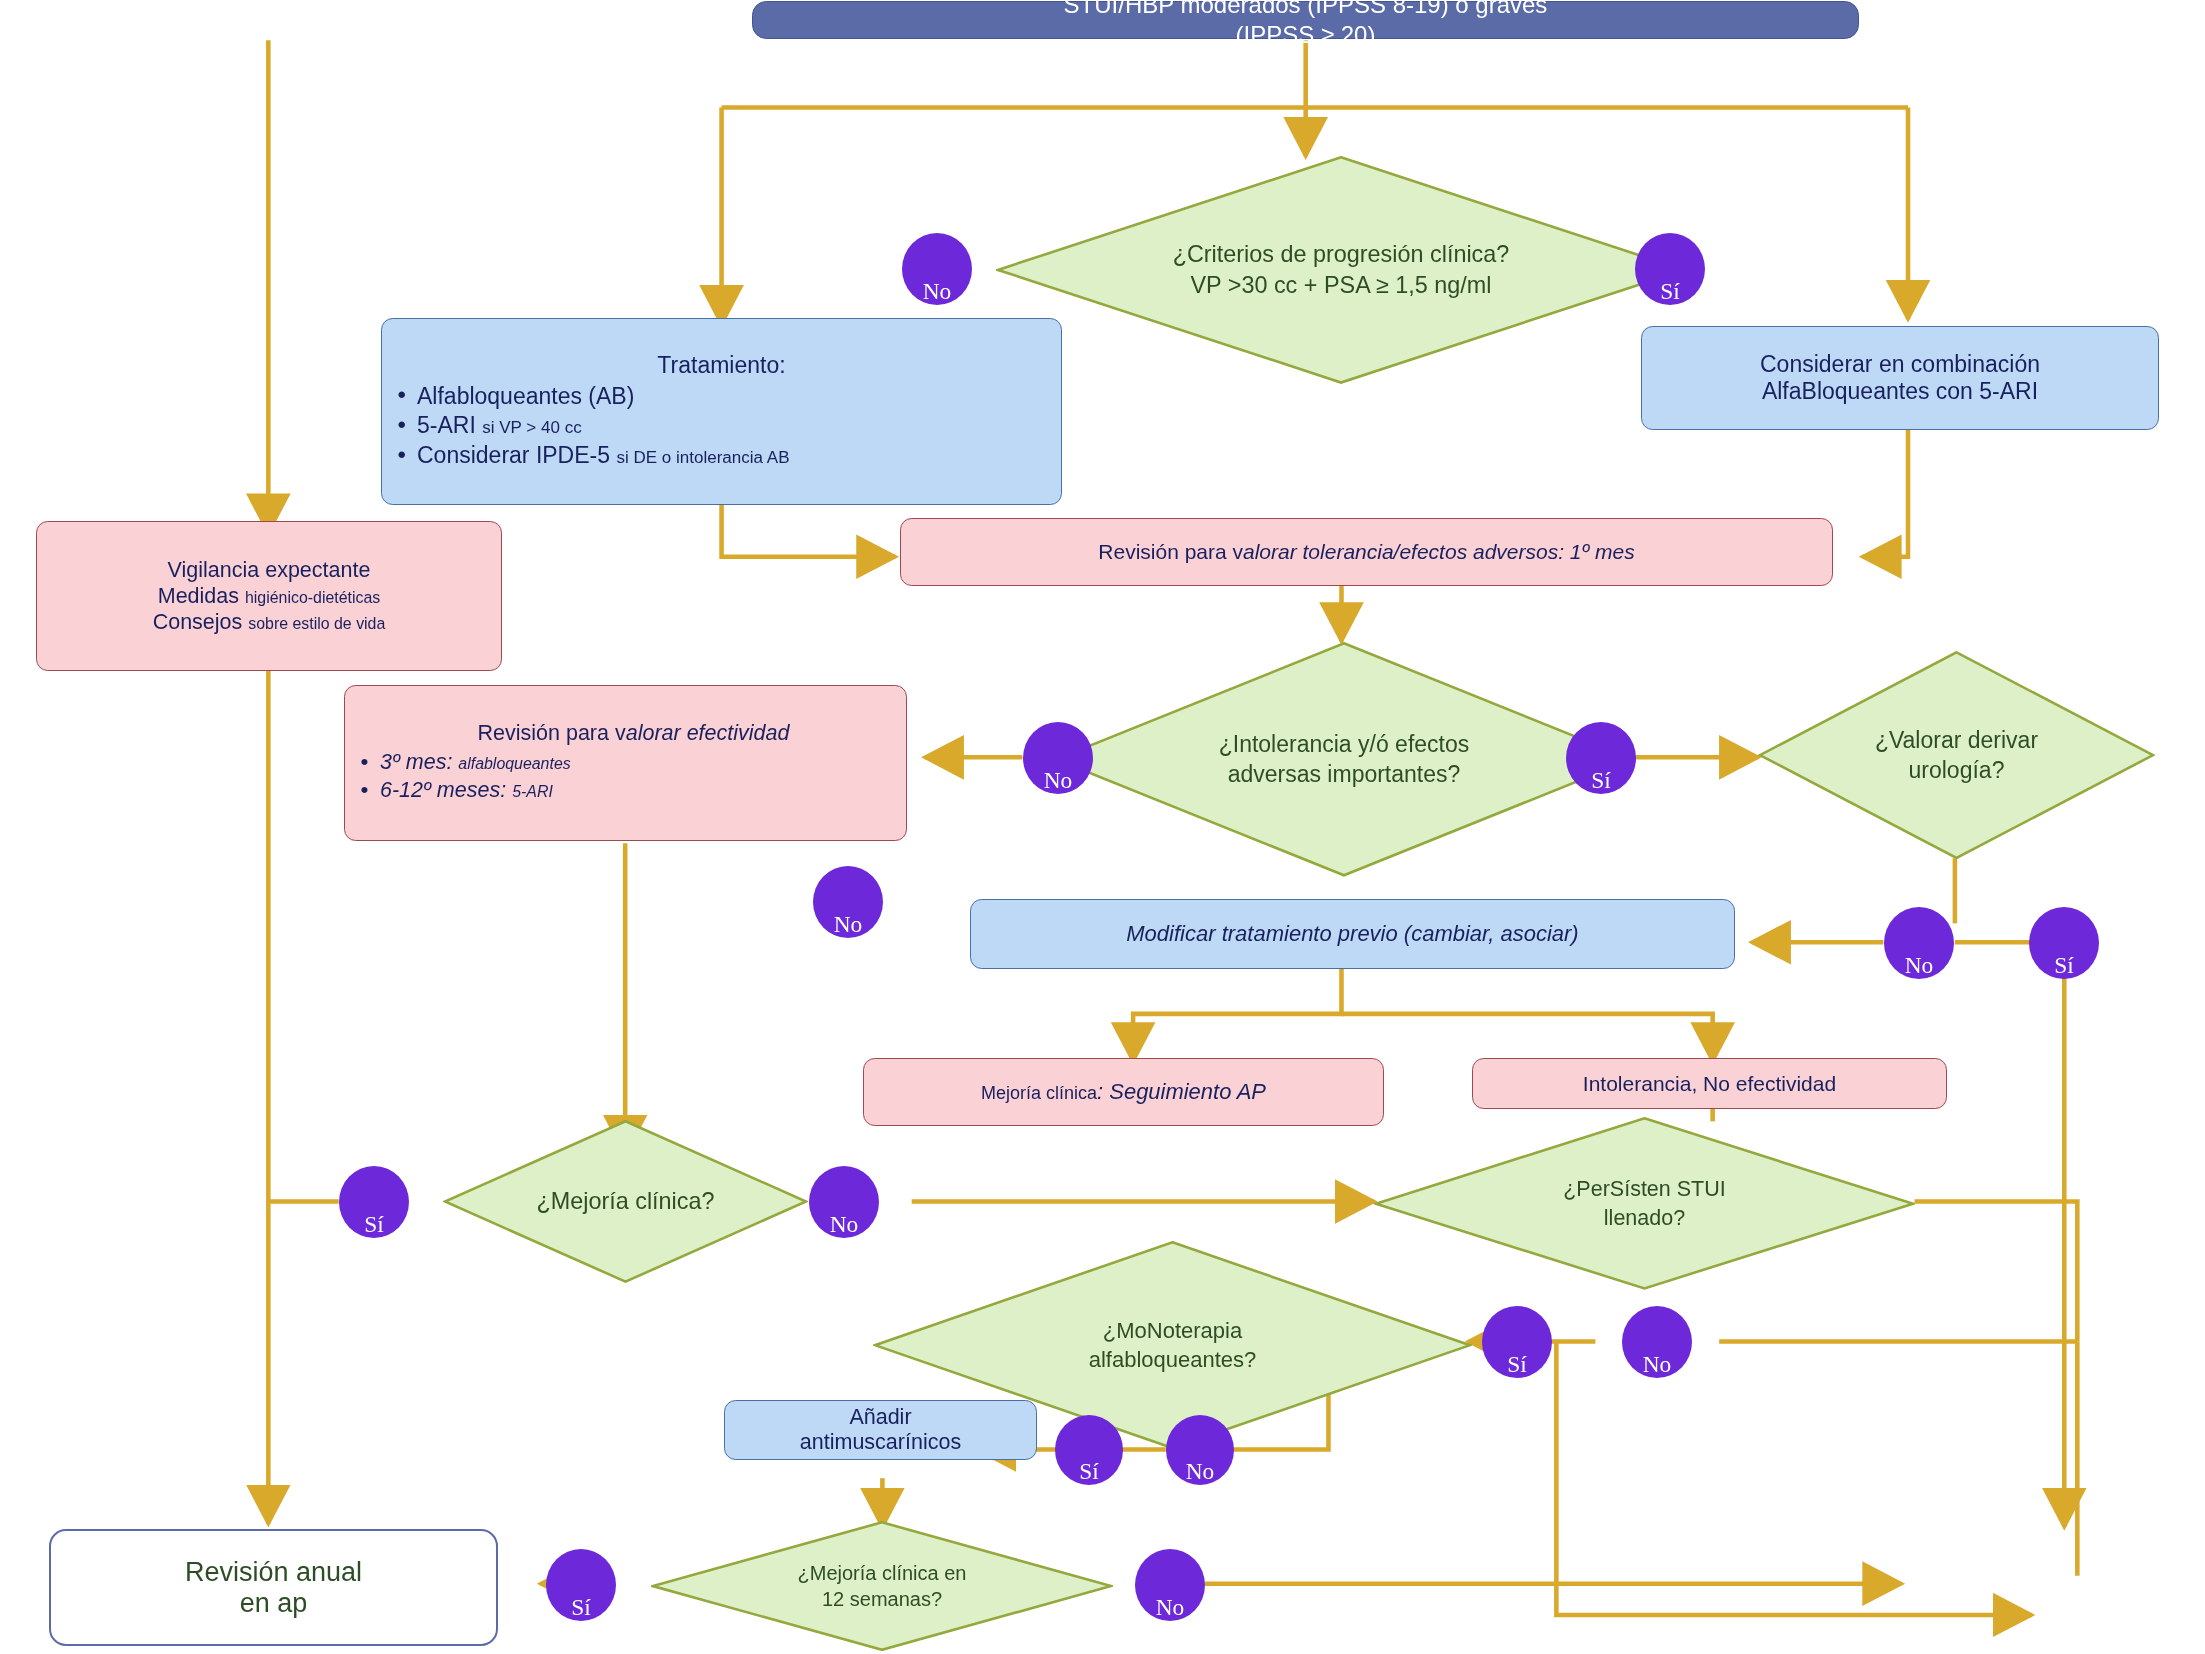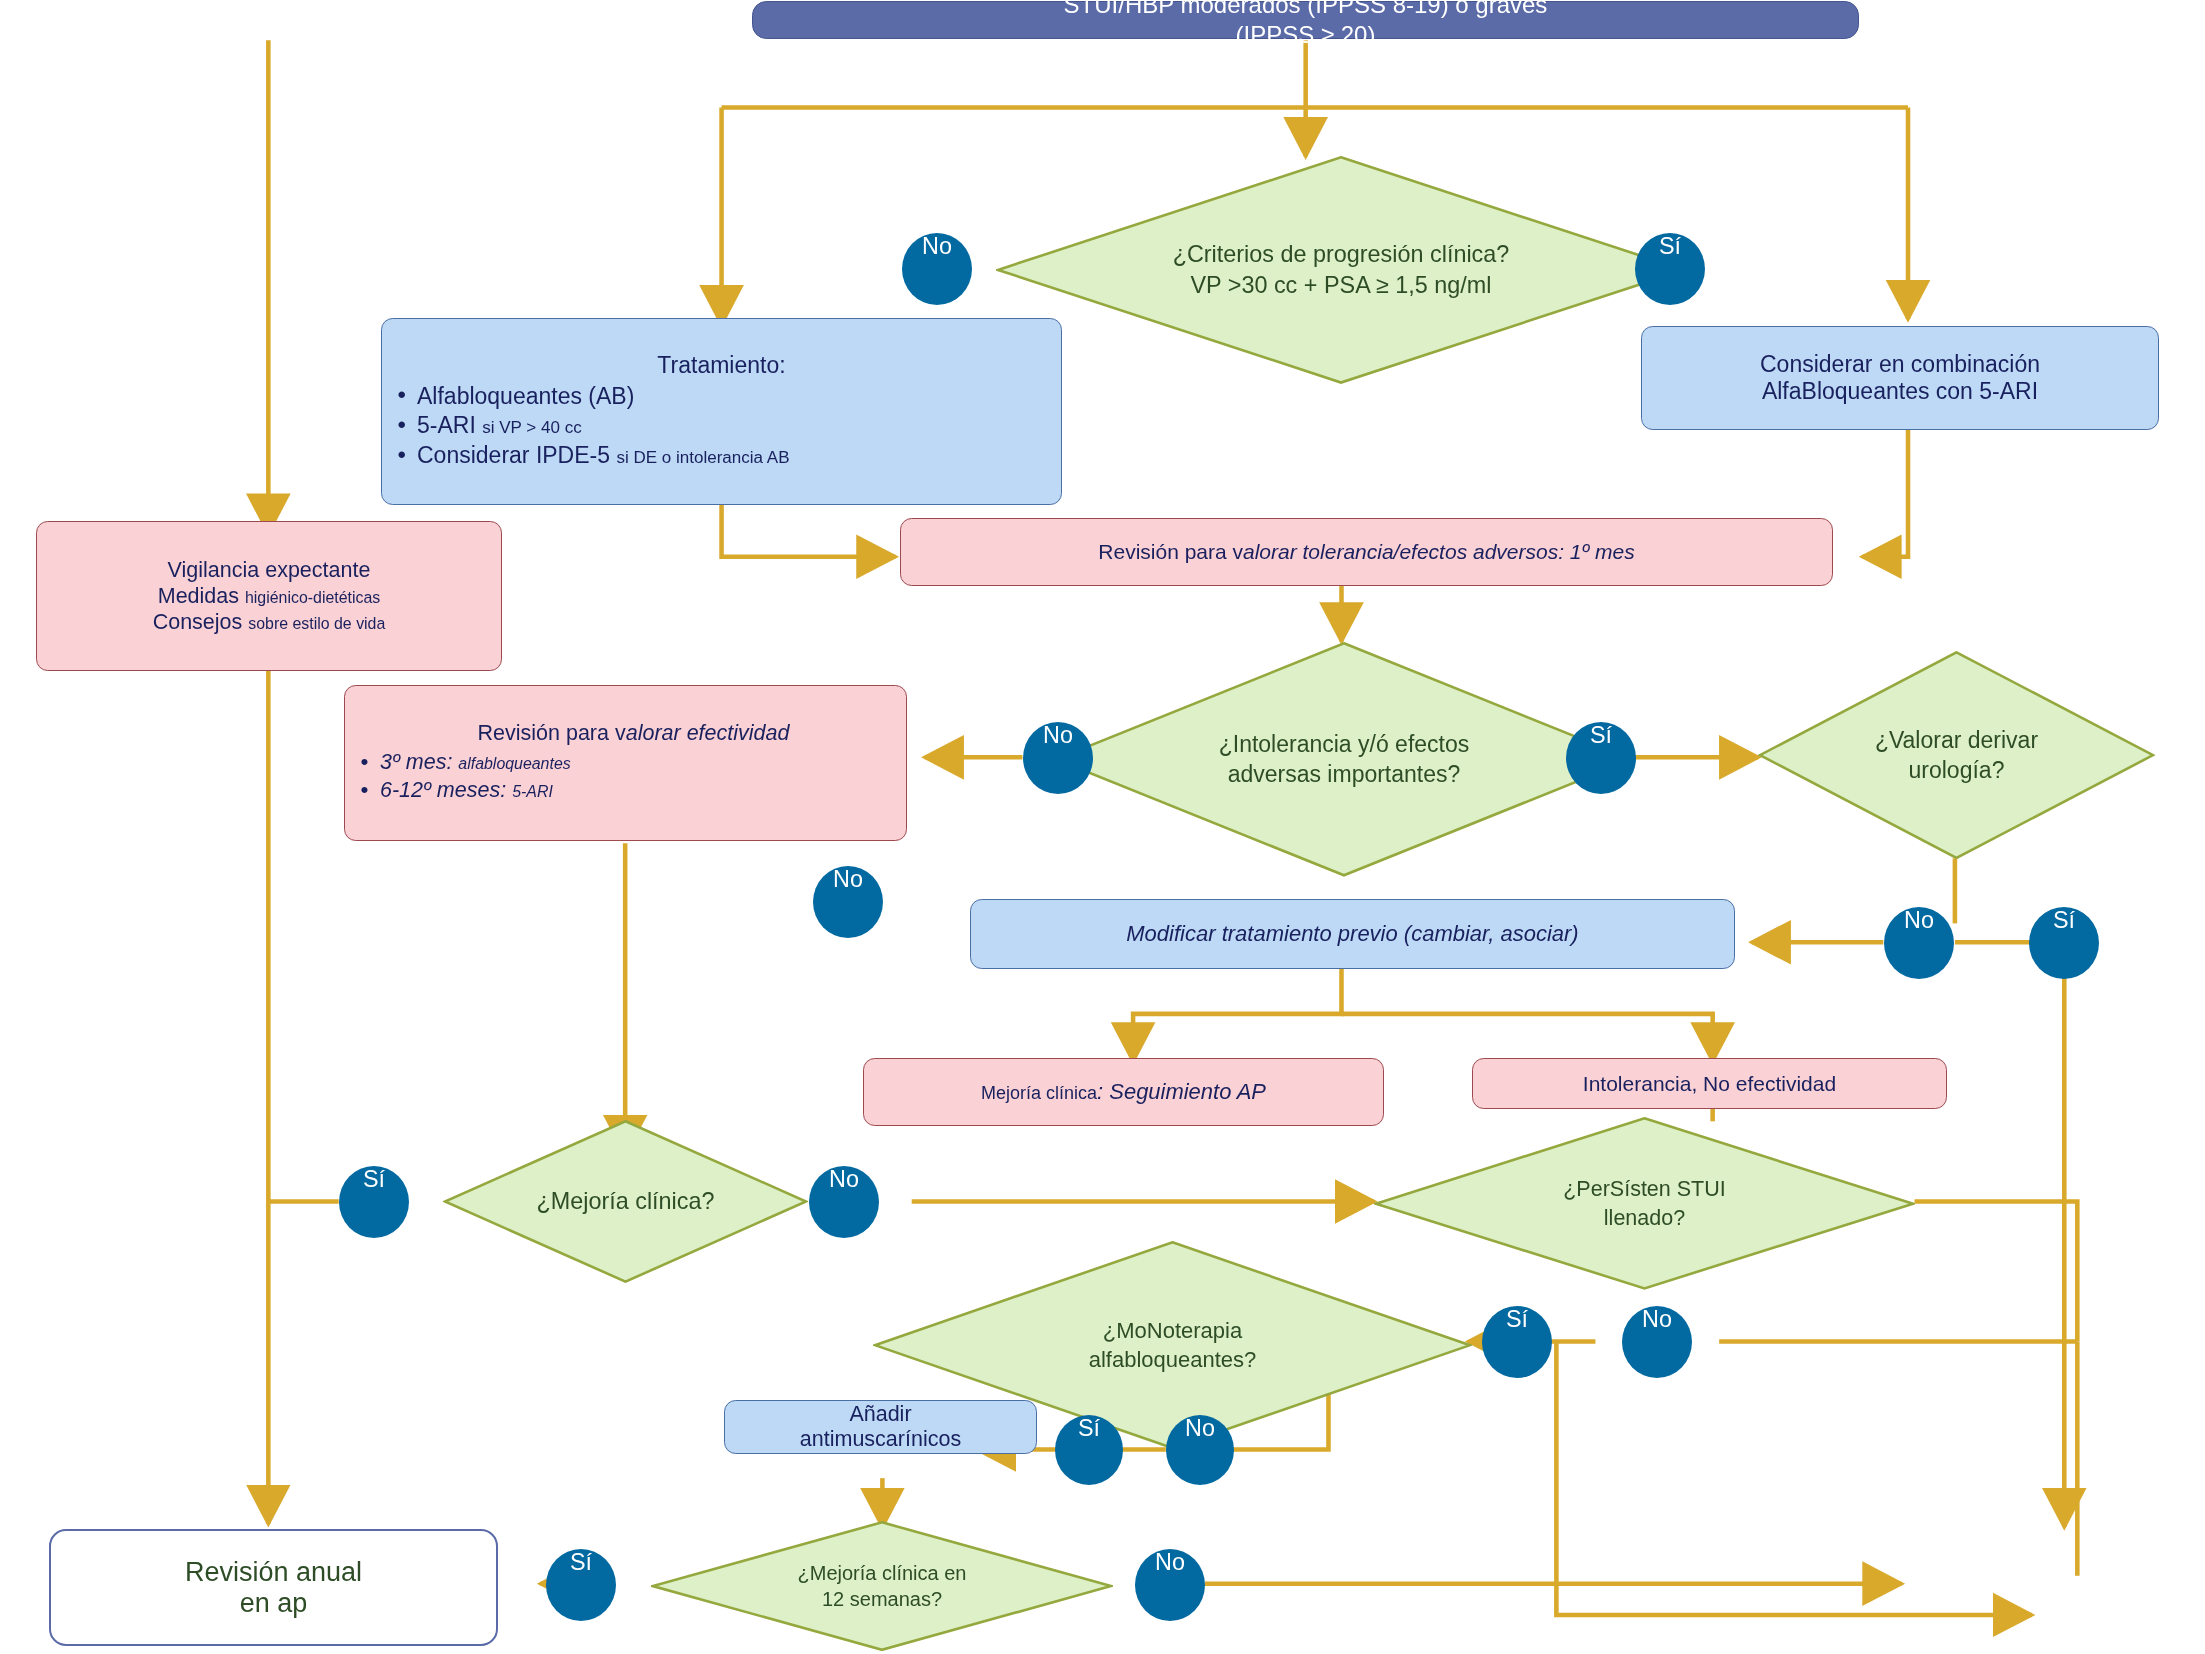--- a/index.html
+++ b/index.html
@@ -23,22 +23,22 @@
   .term{background:#ffffff;border:2px solid #5b6ba8;border-radius:13px;color:#2e4d27;}
 
   
   .diamond{position:absolute;}
   .diamond .shape{position:absolute;inset:0;}
   .diamond .dtxt{position:absolute;inset:0;display:flex;align-items:center;
       justify-content:center;text-align:center;color:#2e4d27;line-height:1.32;padding:0 6%;
       box-sizing:border-box;}
 
   
-  .pill{position:absolute;background:#0369a1;border-radius:50%;color:#ffffff;
-      display:flex;align-items:flex-start;justify-content:center;text-align:center;}
+  .pill{position:absolute;background:#6d28d9;border-radius:50%;color:#ffffff;
+      display:flex;align-items:flex-end;justify-content:center;text-align:center;font-family:Liberation Serif, serif;}
   .it{font-style:italic;}
   .sm{font-size:0.74em;}
   ul.bl{margin:0;padding:0 0 0 9px;list-style:none;text-align:left;}
   ul.bl li{position:relative;padding-left:26px;margin:1.3px 0;line-height:1.24;}
   ul.bl li:before{content:"\2022";position:absolute;left:6.5px;top:-1.3px;font-size:1.05em;}
 </style>
 </head>
 <body>
 
 <div id="canvas">
@@ -229,21 +229,21 @@
     <div class="dtxt" style="font-size:22px;width:46%;left:27%;">¿MoNoterapia alfabloqueantes?</div>
   </div>
 
   <div class="diamond" style="left:1374px;top:1117px;width:541px;height:173px;">
     <svg class="shape" viewBox="0 0 830 265" preserveAspectRatio="none">
       <polygon points="415,2 827,133 415,263 3,133" fill="#ddf0c8" stroke="#94a83e" stroke-width="4"></polygon>
     </svg>
     <div class="dtxt" style="font-size:21.5px;width:46%;left:27%;">¿PerSísten STUI llenado?</div>
   </div>
 
-  <div class="node proc" style="left:724px;top:1400px;width:313px;height:54px;font-size:21.5px;">
+  <div class="node proc" style="left:724px;top:1400px;width:313px;height:60px;font-size:21.5px;">
     <div>
       <div>Añadir</div>
       <div>antimuscarínicos</div>
     </div>
   </div>
 
   <div class="diamond" style="left:651px;top:1521px;width:462px;height:130px;">
     <svg class="shape" viewBox="0 0 710 200" preserveAspectRatio="none">
       <polygon points="355,2 707,100 355,198 3,100" fill="#ddf0c8" stroke="#94a83e" stroke-width="4"></polygon>
     </svg>

